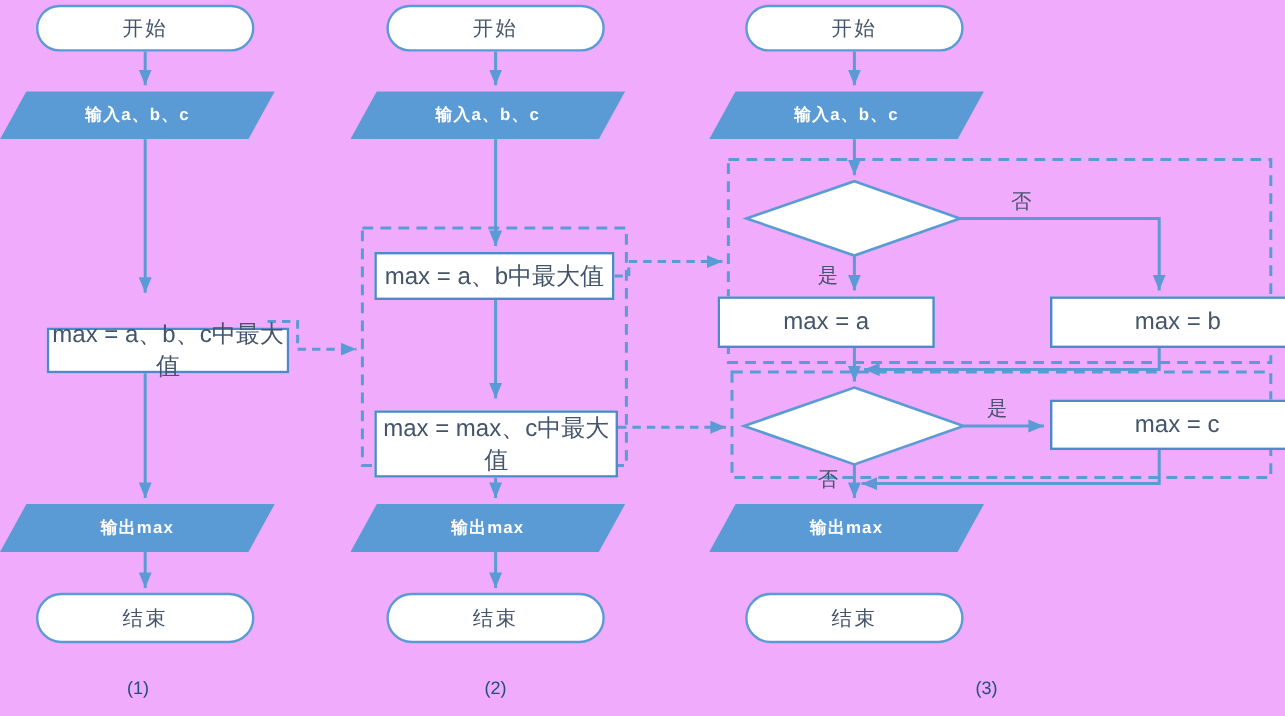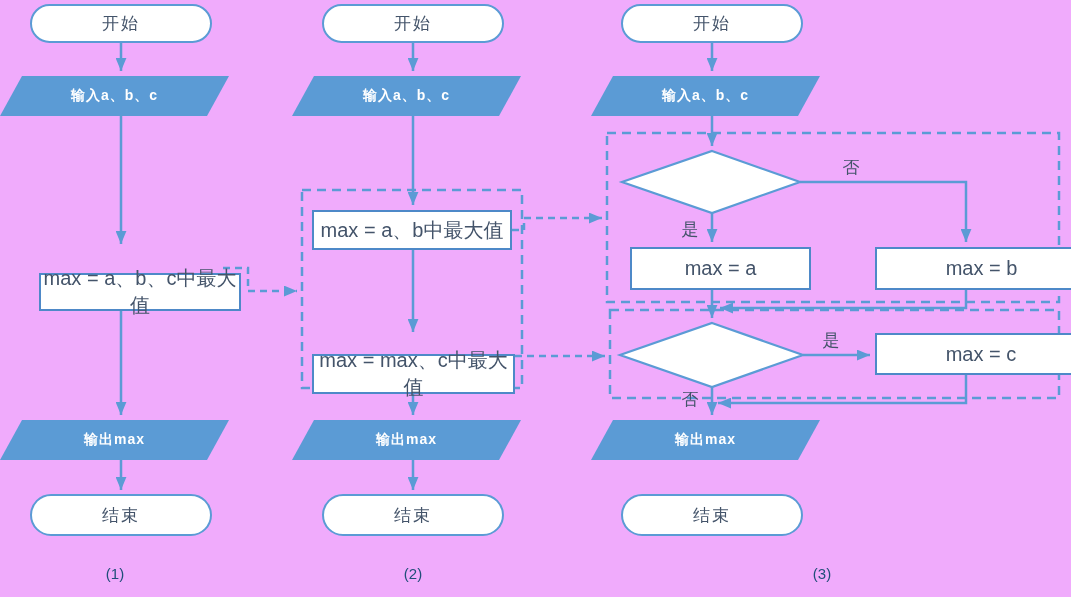--- a/index.html
+++ b/index.html
@@ -77,32 +77,32 @@
   <div class="shape oval" style="left:30px;top:4px;width:182px;height:39px;">开始</div>
   <div class="shape para" style="left:0px;top:76px;width:229px;height:40px;">输入a、b、c</div>
   <div class="shape rect" style="left:39px;top:249px;width:202px;height:38px;margin-top:24px;">max = a、b、c中最大值</div>
   <div class="shape para" style="left:0px;top:420px;width:229px;height:40px;">输出max</div>
   <div class="shape oval" style="left:30px;top:494px;width:182px;height:42px;">结束</div>
   <div class="num" style="left:75px;top:565px;width:80px;">(1)</div>
 
   <div class="shape oval" style="left:322px;top:4px;width:182px;height:39px;">开始</div>
   <div class="shape para" style="left:292px;top:76px;width:229px;height:40px;">输入a、b、c</div>
   <div class="shape rect" style="left:312px;top:210px;width:200px;height:40px;">max = a、b中最大值</div>
-  <div class="shape rect" style="left:312px;top:354px;width:203px;height:40px;">max = max、c中最大值</div>
+  <div class="shape rect" style="left:312px;top:342px;width:203px;height:56px;">max = max、c中最大值</div>
   <div class="shape para" style="left:292px;top:420px;width:229px;height:40px;">输出max</div>
   <div class="shape oval" style="left:322px;top:494px;width:182px;height:42px;">结束</div>
   <div class="num" style="left:373px;top:565px;width:80px;">(2)</div>
 
   <div class="shape oval" style="left:621px;top:4px;width:182px;height:39px;">开始</div>
   <div class="shape para" style="left:591px;top:76px;width:229px;height:40px;">输入a、b、c</div>
 
   <div class="shape yn" style="left:831px;top:155px;width:40px;height:24px;">否</div>
   <div class="shape yn" style="left:670px;top:217px;width:40px;height:24px;">是</div>
 
-  <div class="shape rect" style="left:630px;top:247px;width:181px;height:43px;">max = a</div>
+  <div class="shape rect" style="left:598px;top:247px;width:181px;height:43px;">max = a</div>
   <div class="shape rect" style="left:875px;top:247px;width:213px;height:43px;">max = b</div>
 
   <div class="shape yn" style="left:811px;top:328px;width:40px;height:24px;">是</div>
   <div class="shape yn" style="left:670px;top:387px;width:40px;height:24px;">否</div>
 
   <div class="shape rect" style="left:875px;top:333px;width:212px;height:42px;">max = c</div>
 
   <div class="shape para" style="left:591px;top:420px;width:229px;height:40px;">输出max</div>
   <div class="shape oval" style="left:621px;top:494px;width:182px;height:42px;">结束</div>
   <div class="num" style="left:782px;top:565px;width:80px;">(3)</div>

